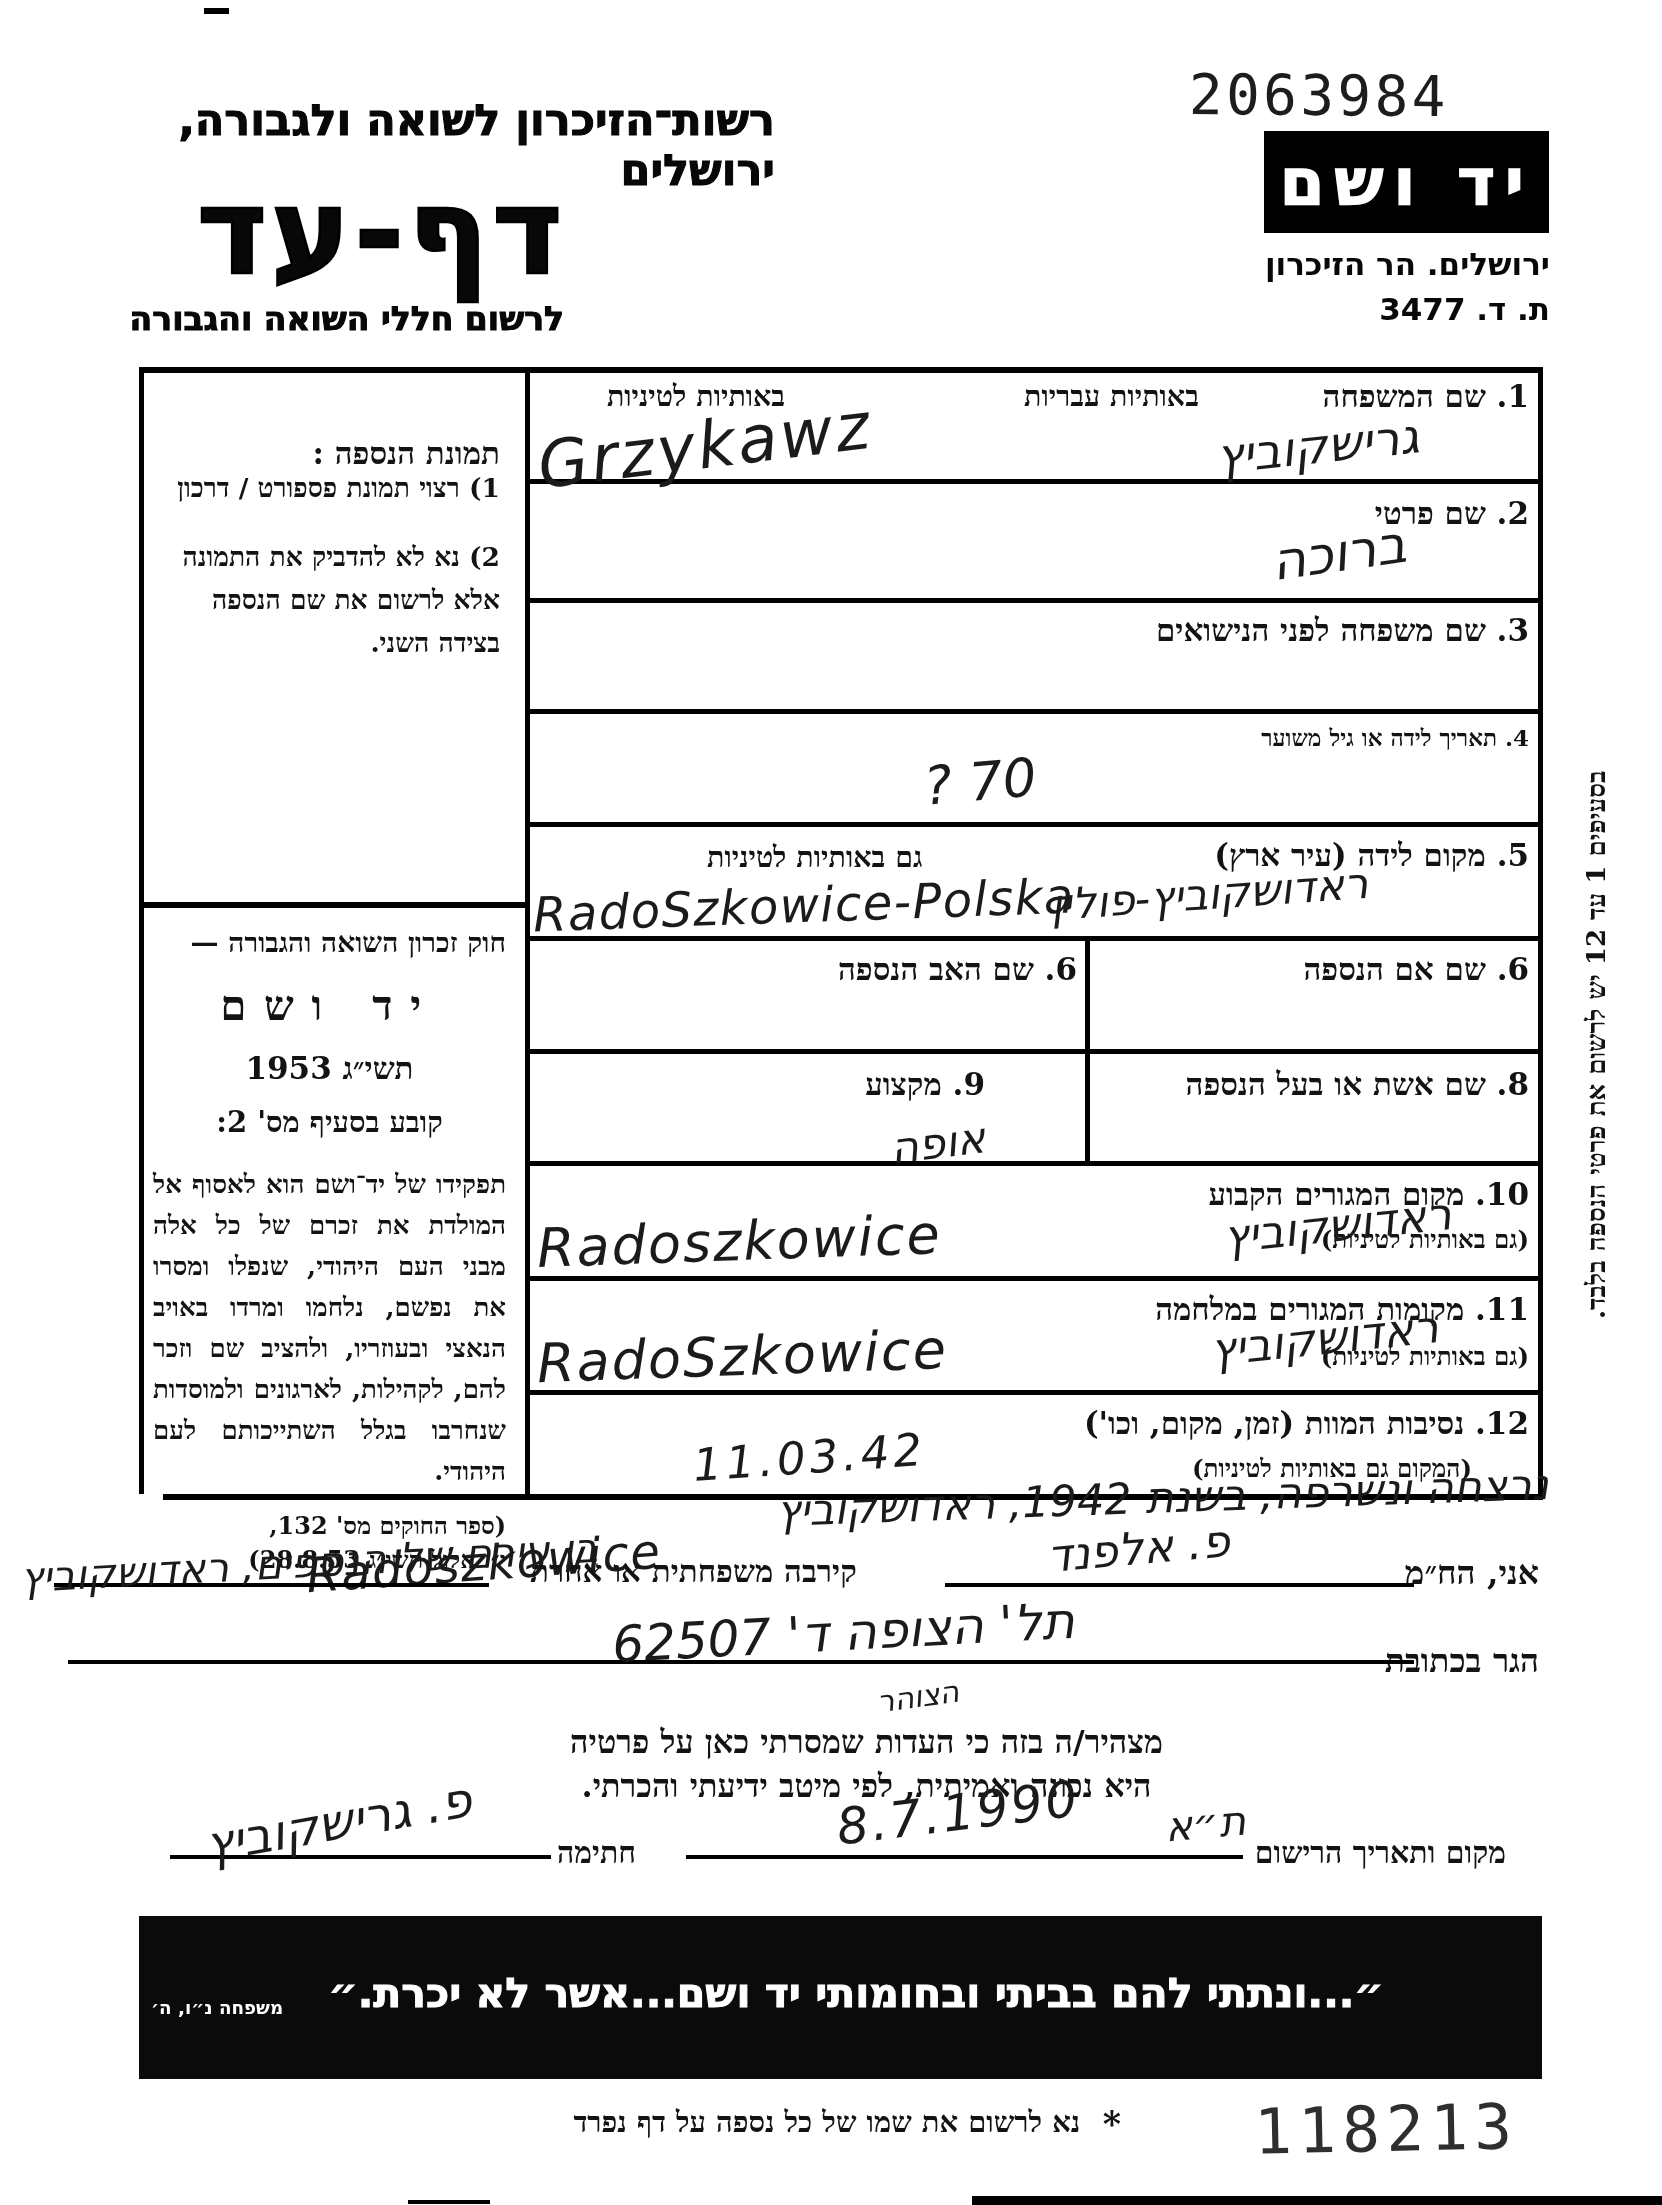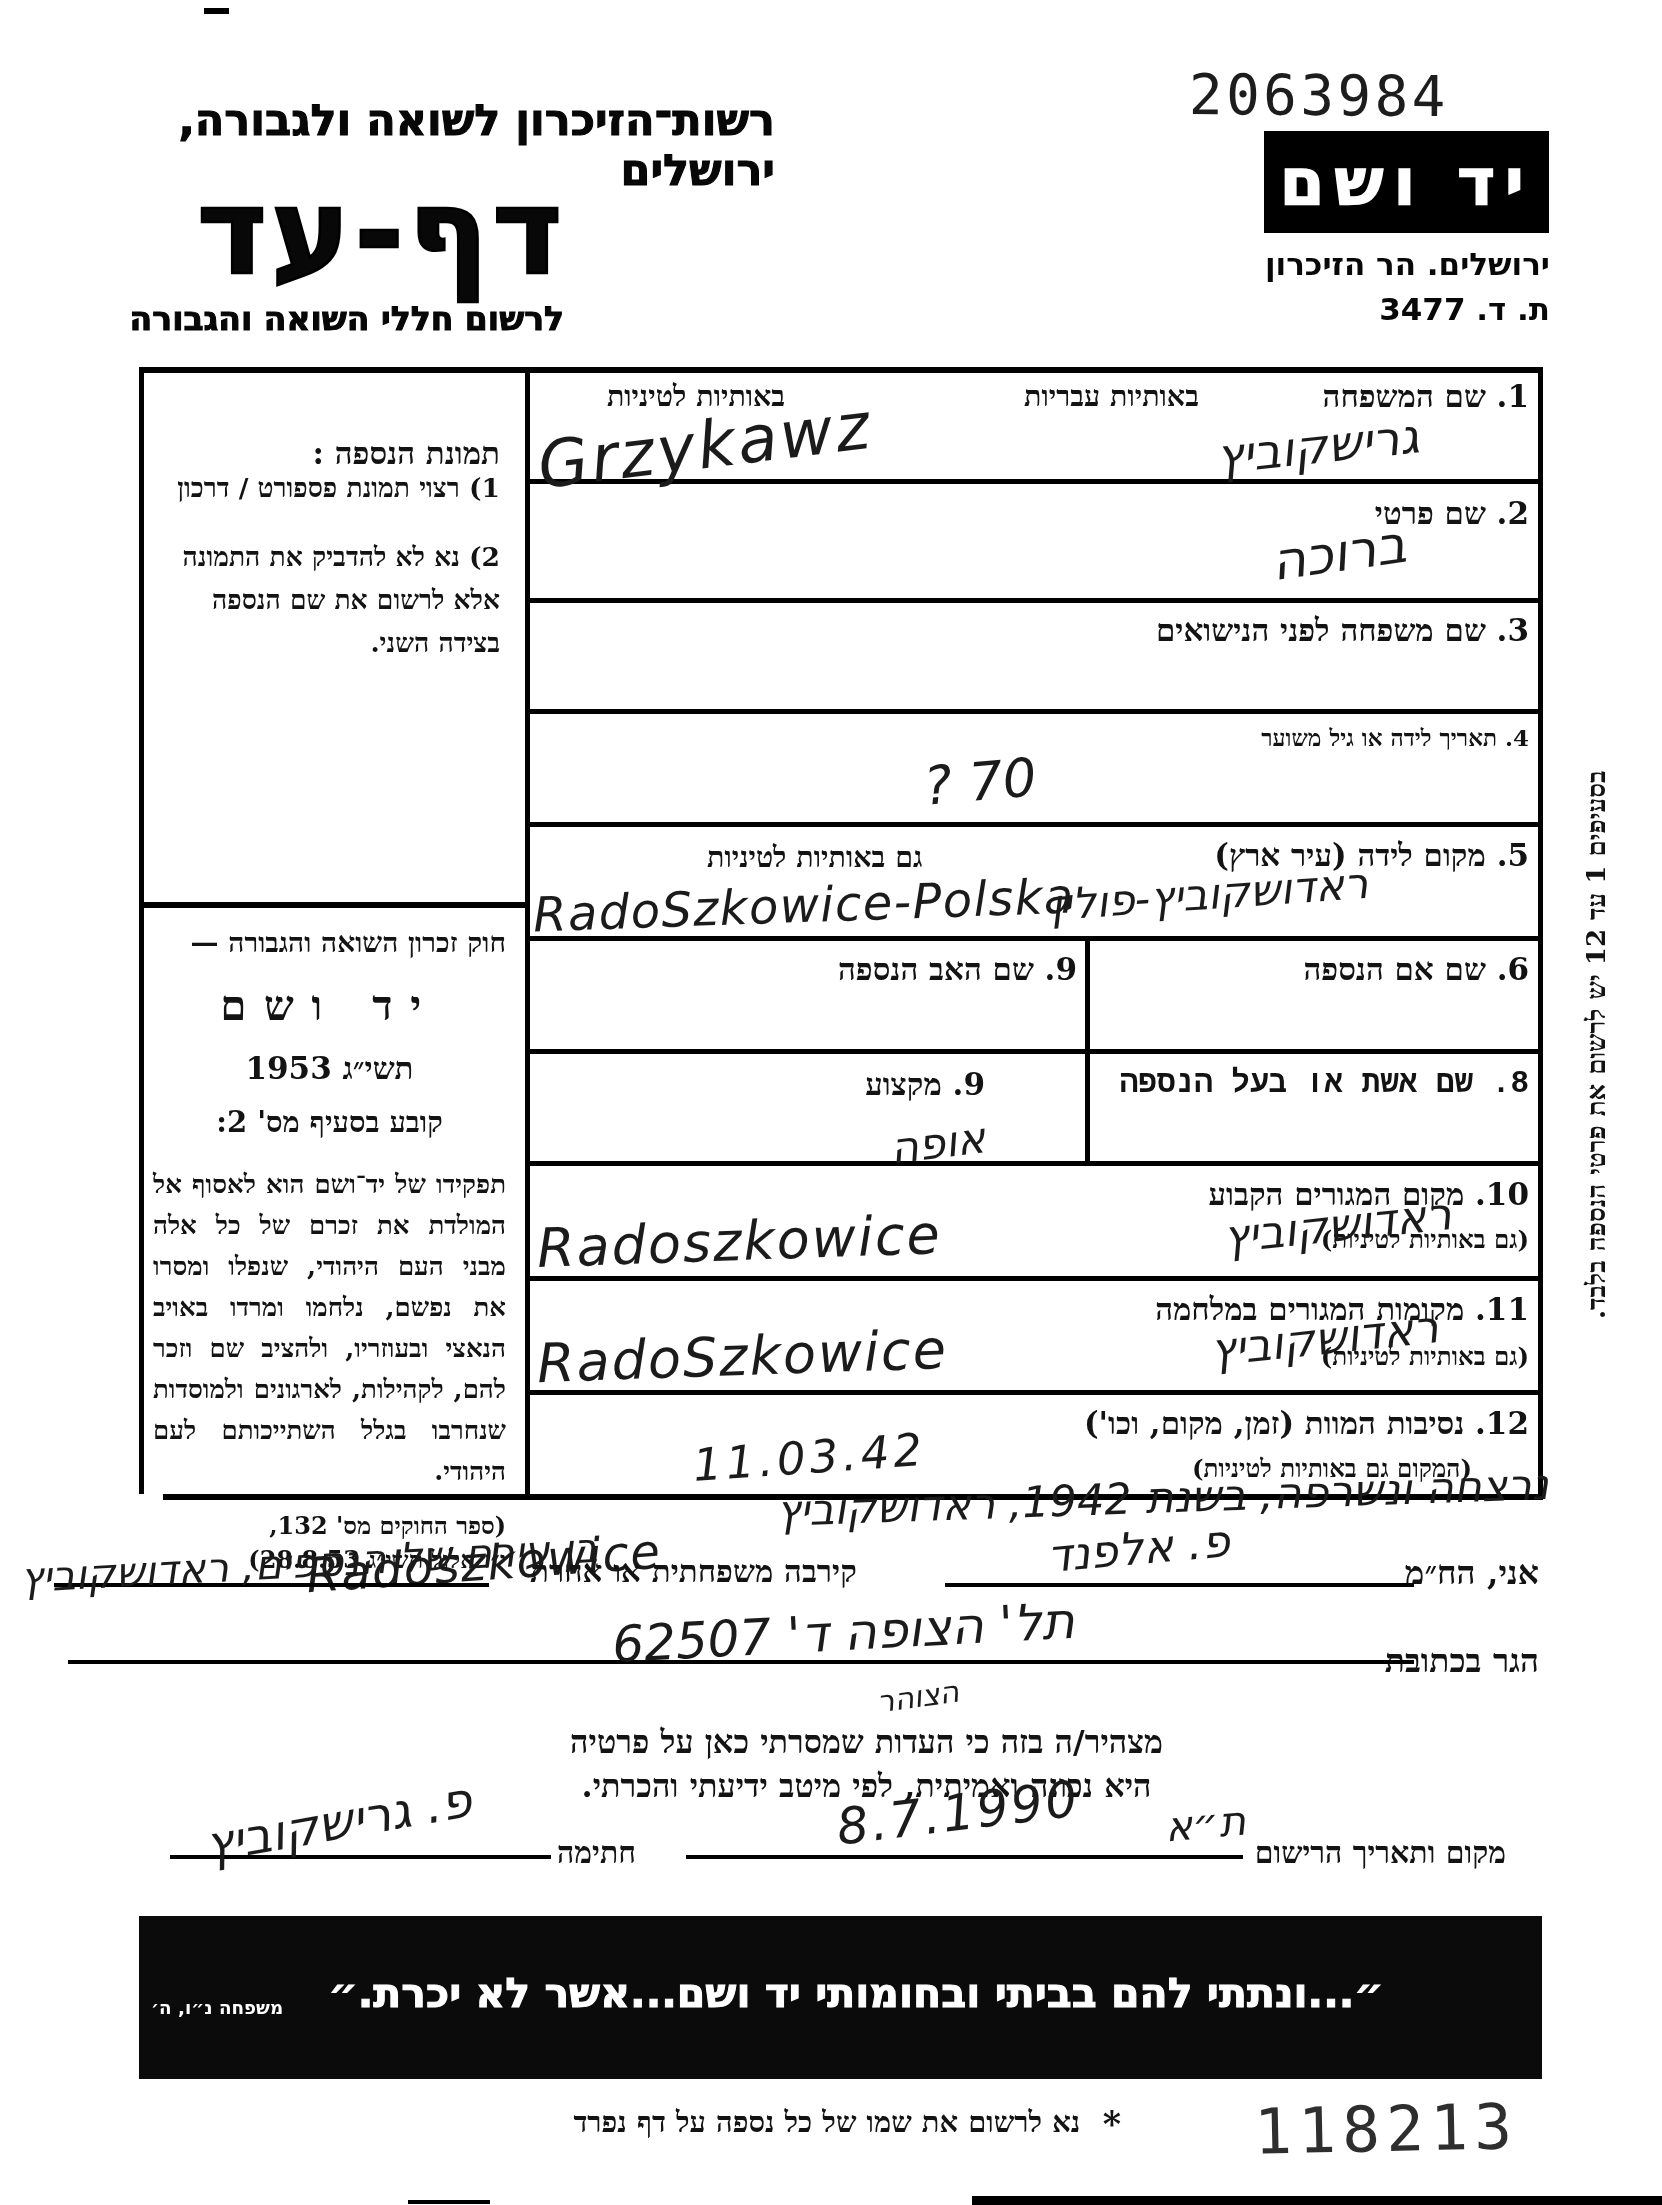--- a/index.html
+++ b/index.html
@@ -75,22 +75,22 @@
 
   <div class="abs lbl" style="right:133px;top:378px;font-size:31px;">1. שם המשפחה</div>
   <div class="abs lbl" style="left:1006px;top:379px;width:211px;font-size:28.5px;text-align:center;">באותיות עבריות</div>
   <div class="abs lbl" style="left:584px;top:379px;width:224px;font-size:28.5px;text-align:center;">באותיות לטיניות</div>
   <div class="abs lbl" style="right:133px;top:495px;font-size:31px;">2. שם פרטי</div>
   <div class="abs lbl" style="right:133px;top:612px;font-size:31px;">3. שם משפחה לפני הנישואים</div>
   <div class="abs lbl" style="right:133px;top:724px;font-size:23px;">4. תאריך לידה או גיל משוער</div>
   <div class="abs lbl" style="right:133px;top:837px;font-size:31px;">5. מקום לידה (עיר ארץ)</div>
   <div class="abs lbl" style="left:707px;top:840px;font-size:28.5px;">גם באותיות לטיניות</div>
   <div class="abs lbl" style="right:133px;top:951px;font-size:31px;">6. שם אם הנספה</div>
-  <div class="abs lbl" style="right:585px;top:951px;font-size:31px;">9. שם האב הנספה</div>
-  <div class="abs lbl" style="right:133px;top:1066px;font-size:31px;font-family:Liberation Mono, monospace;">8. שם אשת או בעל הנספה</div>
+  <div class="abs lbl" style="right:585px;top:951px;font-size:31px;">6. שם האב הנספה</div>
+  <div class="abs lbl" style="right:133px;top:1066px;font-size:31px;">8. שם אשת או בעל הנספה</div>
   <div class="abs lbl" style="right:677px;top:1066px;font-size:31px;">9. מקצוע</div>
   <div class="abs lbl" style="right:133px;top:1176px;font-size:31px;">10. מקום המגורים הקבוע</div>
   <div class="abs lbl" style="right:133px;top:1225px;font-size:24.5px;">(גם באותיות לטיניות)</div>
   <div class="abs lbl" style="right:133px;top:1291px;font-size:31px;">11. מקומות המגורים במלחמה</div>
   <div class="abs lbl" style="right:133px;top:1342px;font-size:24.5px;">(גם באותיות לטיניות)</div>
   <div class="abs lbl" style="right:133px;top:1405px;font-size:31px;">12. נסיבות המוות (זמן, מקום, וכו')</div>
   <div class="abs lbl" style="right:190px;top:1454px;font-size:24.5px;">(המקום גם באותיות לטיניות)</div>
 
   <div class="abs hw" style="left:537px;top:408px;font-size:65px;letter-spacing:2.7px;transform:rotate(-7deg);">Grzykawz</div>
   <div class="abs hw hwr" style="left:1216px;top:418px;font-size:48px;transform:rotate(-6deg);">גרישקוביץ</div>

